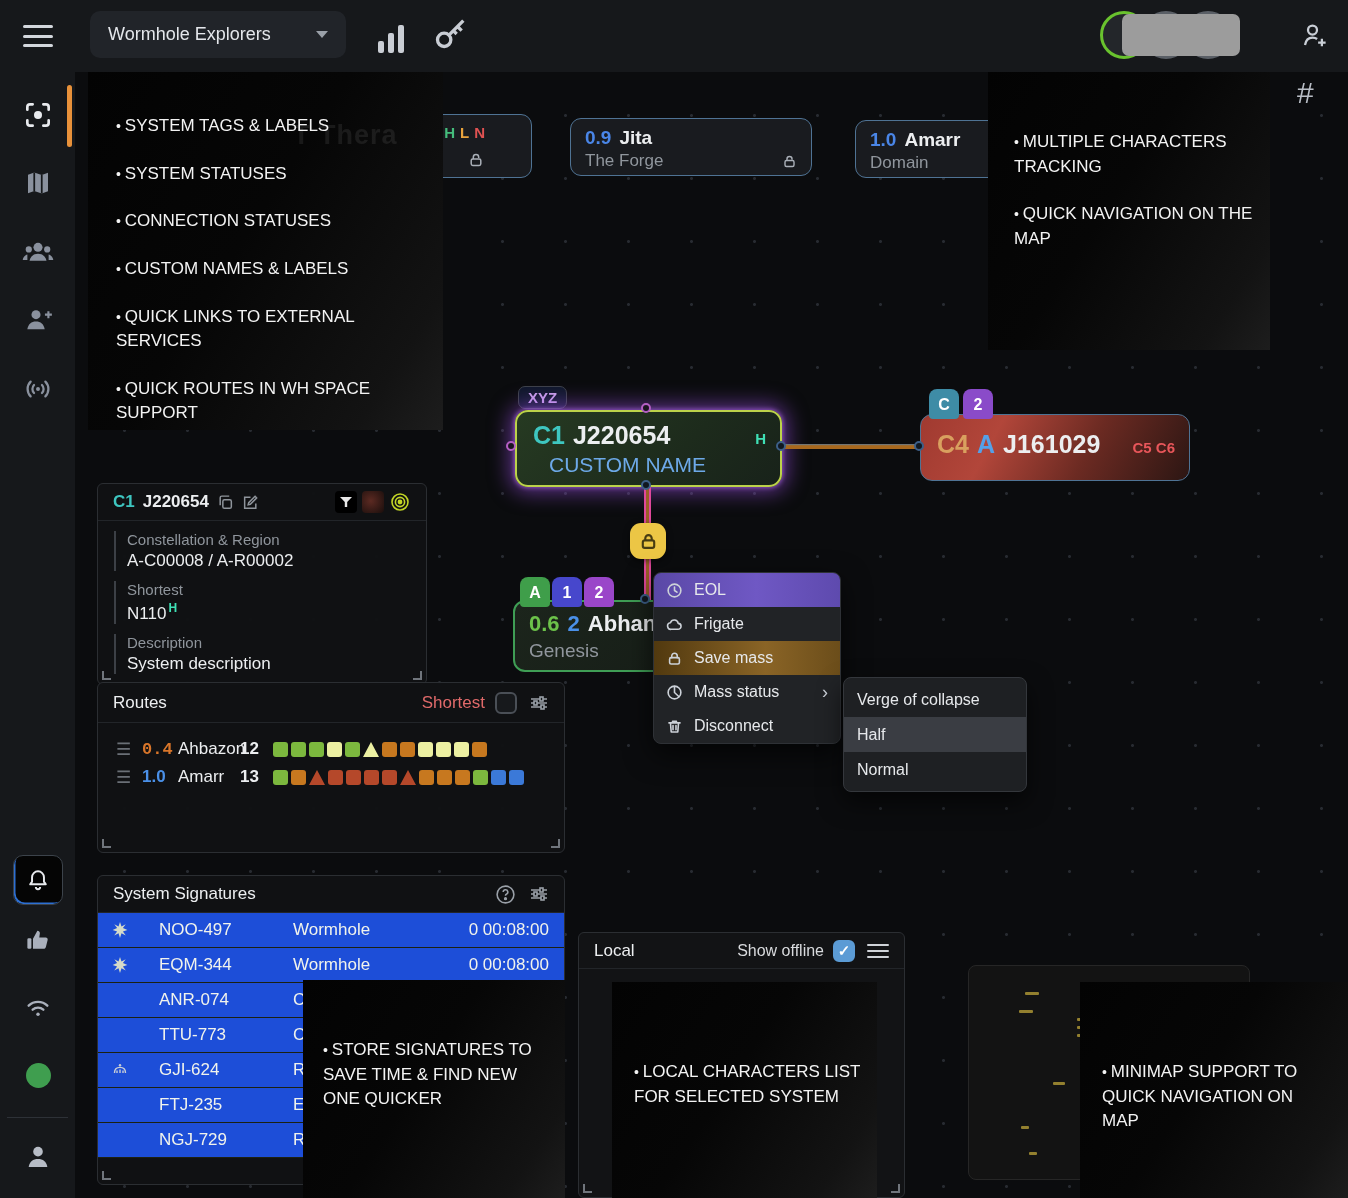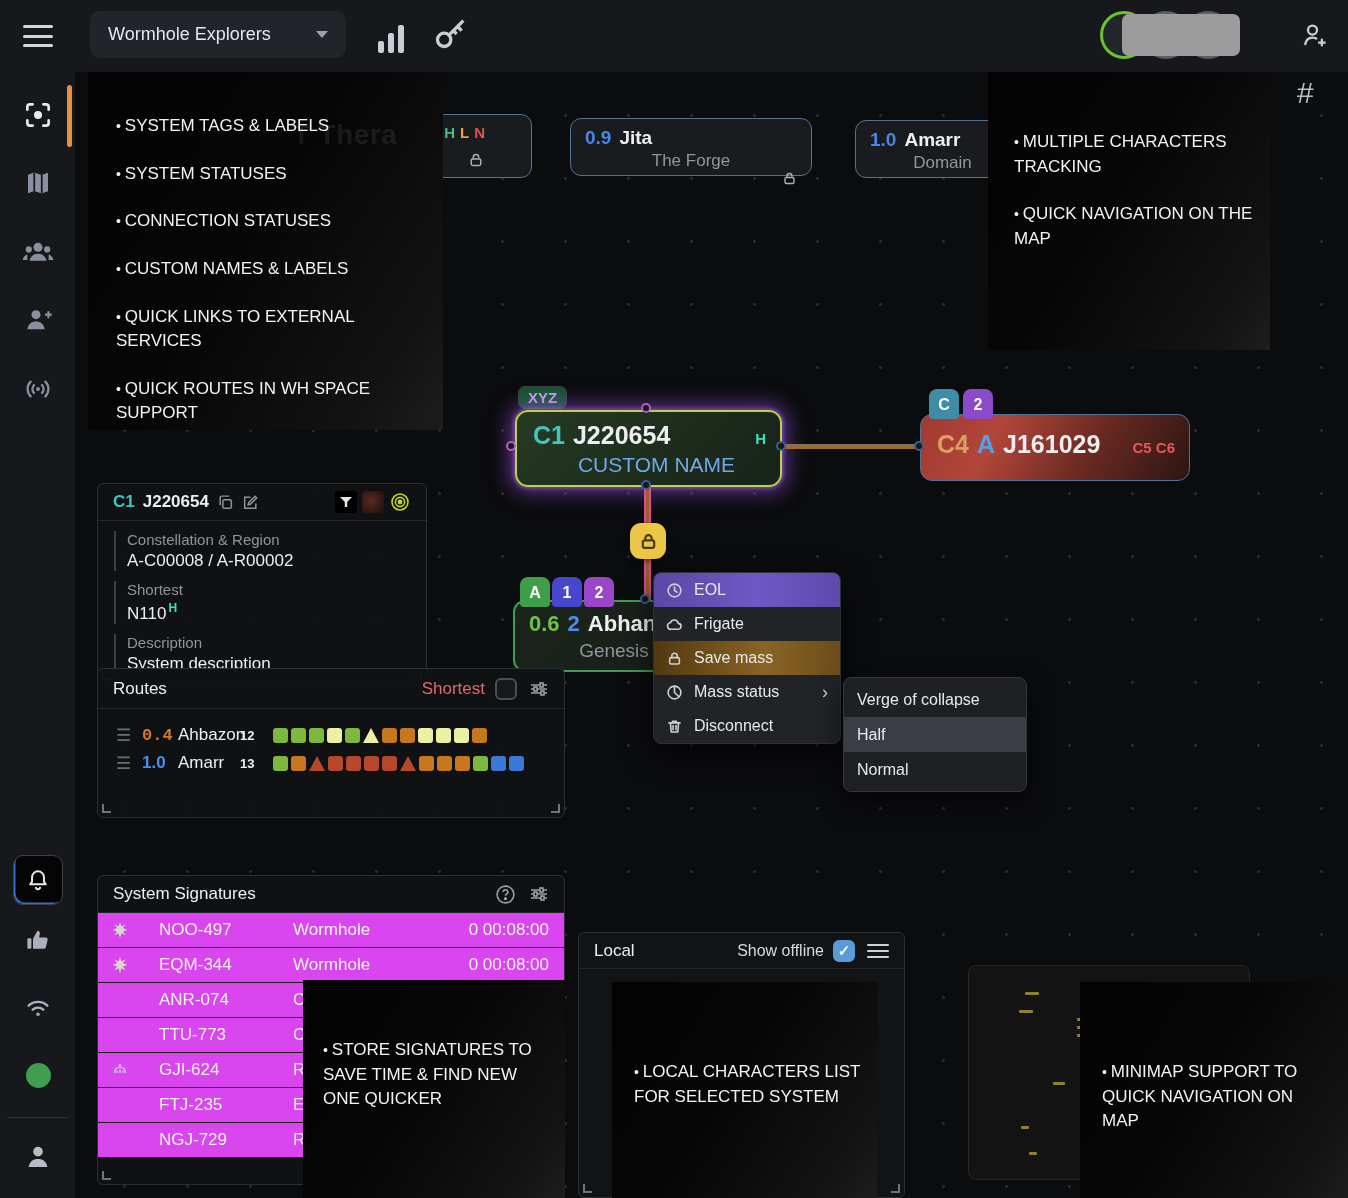--- a/index.html
+++ b/index.html
@@ -34,35 +34,35 @@
     display:flex;align-items:center;justify-content:center;box-shadow:inset 2px -2px 0 -0.5px #2d6fd2;cursor:pointer;}
   .green-dot{left:26px;top:1063px;width:25px;height:25px;border-radius:50%;background:#3f9e4f;cursor:pointer;}
   .side-div{left:7px;top:1117px;width:61px;height:1px;background:#2d3137;}
 
   
   .rail-ico{cursor:pointer;}
 
   
   .node{position:absolute;border-radius:11px;background:#191b1f;border:1px solid #4f7394;color:#eceef0;}
   .node .r1{display:flex;align-items:baseline;gap:8px;padding:8px 14px 0 14px;font-weight:bold;font-size:19px;}
-  .node .r2{display:flex;align-items:center;padding:2px 14px 0 14px;font-size:17px;color:#90969d;flex-direction:column;}
+  .node .r2{display:flex;align-items:center;padding:2px 14px 0 14px;font-size:17px;color:#90969d;}
   .sec-blue{color:#4a86e8;}
   .lock-g{margin-left:auto;}
 
   .hln{position:absolute;display:flex;gap:5px;font-weight:bold;font-size:15px;}
   .hln .h{color:#45bd7c}.hln .l{color:#e8a33d}.hln .n{color:#e05252}
 
   
   .node-c1{left:515px;top:410px;width:267px;height:77px;border-radius:13px;
     background:linear-gradient(135deg,#263a22 0%,#1d2b1c 60%,#18221a 100%);
     border:2px solid #bcd24a;
     box-shadow:0 0 20px 6px rgba(168,85,247,.5),0 0 4px 1px rgba(200,120,255,.6);}
   .node-c1 .r1{font-size:25px;padding:9px 14px 0 16px;}
   .node-c1 .r2{font-size:21px;color:#6da9e8;padding:3px 16px 0 32px;}
-  .tag-pill{position:absolute;background:#14532d;border:1px solid #3c4148;border-radius:7px;color:#c79fe8;
+  .tag-pill{position:absolute;background:#0f172a;border:1px solid #3c4148;border-radius:7px;color:#c79fe8;
     font-weight:bold;font-size:15px;padding:2px 9px;}
   .conn-dot{position:absolute;width:10px;height:10px;border-radius:50%;background:#1a1420;border:2px solid #b45fc4;z-index:5;}
   .conn-dot.blue{border-color:#3c5f88;background:#101820;}
 
   
   .node-c4{left:920px;top:414px;width:270px;height:67px;border-radius:12px;border:1.5px solid #4f7394;
     background:linear-gradient(118deg,#a03a30 0%,#b2463a 28%,#6b2a22 62%,#2c1613 100%);}
   .node-c4 .r1{font-size:25px;padding:15px 14px 0 16px;}
   .mini-tag{position:absolute;top:-26px;width:30px;height:30px;border-radius:8px 8px 4px 4px;color:#fff;
     font-weight:bold;font-size:16px;display:flex;align-items:center;justify-content:flex-start;justify-content:center;padding-top:2px;}
@@ -103,41 +103,41 @@
   .info{left:97px;top:483px;width:330px;height:202px;}
   .info .p-head{height:37px;gap:8px;}
   .cls-teal{color:#3ec6c0;font-weight:bold;}
   .f-block{margin:10px 0 9px 16px;border-left:2px solid #3c4046;padding-left:11px;}
   .f-label{color:#8f959c;font-size:15px;}
   .f-value{color:#eceef0;font-size:17px;margin-top:3px;}
   .sup-h{color:#3fe0b5;font-weight:bold;font-size:12px;vertical-align:super;margin-left:2px;}
   .ico-sq{width:22px;height:22px;border-radius:4px;}
 
   
-  .routes{left:97px;top:668px;width:468px;height:150px;}
+  .routes{left:97px;top:682px;width:468px;height:171px;}
   .routes .p-head{height:40px;}
   .shortest{color:#e06a6a;margin-left:auto;}
   .chk{width:22px;height:22px;border-radius:6px;background:#17191c;border:2px solid #4a4f56;margin-left:10px;cursor:pointer;}
   .chk.on{background:#5b9bd5;border-color:#5b9bd5;color:#fff;display:flex;align-items:center;justify-content:center;font-size:15px;font-weight:bold;}
   .route-row{position:absolute;left:0;width:100%;height:24px;display:flex;align-items:center;}
   .r-grip{color:#6a6f76;font-size:17px;letter-spacing:-1px;margin-left:18px;width:26px;}
   .r-sec{font-weight:bold;font-size:17px;width:36px;}
   .r-name{color:#eceef0;font-size:17px;width:62px;}
-  .r-jumps{color:#eceef0;font-weight:bold;font-size:13px;width:33px;text-align:left;}
+  .r-jumps{color:#eceef0;font-weight:bold;font-size:17px;width:33px;text-align:left;}
   .mks{display:flex;gap:3px;align-items:flex-end;}
   .mk{width:15px;height:15px;border-radius:3px;}
   .mk.tri{width:0;height:0;border-radius:0;background:none !important;
     border-left:8px solid transparent;border-right:8px solid transparent;border-bottom:15px solid currentColor;}
   .c-g{background:#7cb83e;color:#7cb83e}.c-y{background:#ecf0a2;color:#ecf0a2}
   .c-o{background:#c7781f;color:#c7781f}.c-r{background:#b5482a;color:#b5482a}.c-b{background:#3b79d8;color:#3b79d8}
 
   
   .sigs{left:97px;top:875px;width:468px;height:310px;}
   .sigs .p-head{height:37px;}
-  .sig-row{height:35px;display:flex;align-items:center;background:#d946ef;border-bottom:1px solid #1d2110;
+  .sig-row{height:35px;display:flex;align-items:center;background:#1d4ed8;border-bottom:1px solid #1d2110;
     color:#f1f3ec;font-size:17px;cursor:pointer;}
   .sig-ico{width:30px;margin-left:13px;display:flex;align-items:center;}
   .sig-id{width:92px;margin-left:18px;}
   .sig-type{flex:1;margin-left:42px;}
   .sig-time{margin-right:15px;}
 
   
   .localp{left:578px;top:932px;width:327px;height:266px;background:#121315;}
   .localp .p-head{height:36px;}
   .h-grip{width:22px;margin-left:12px;display:flex;flex-direction:column;gap:4px;cursor:pointer;}

